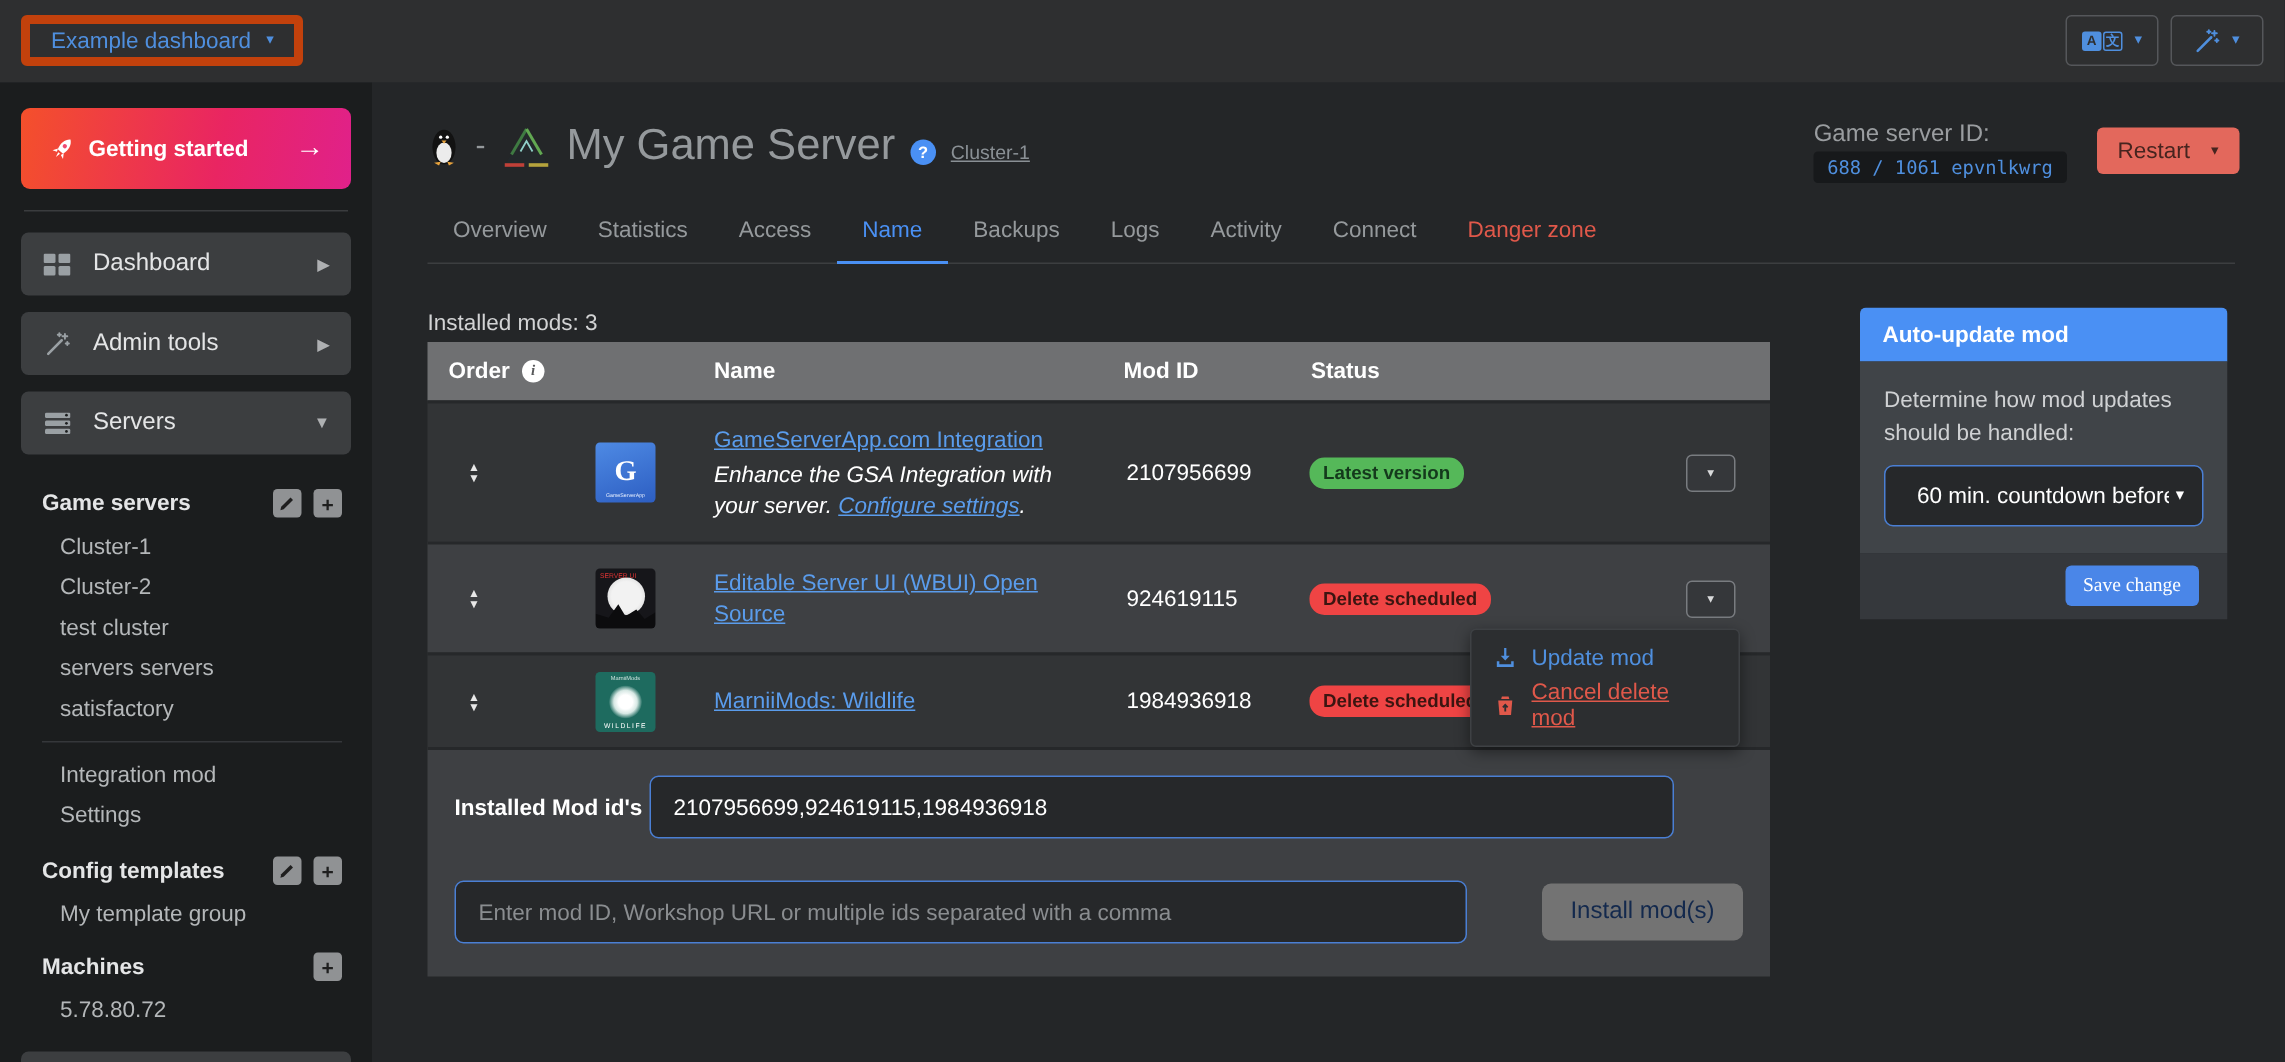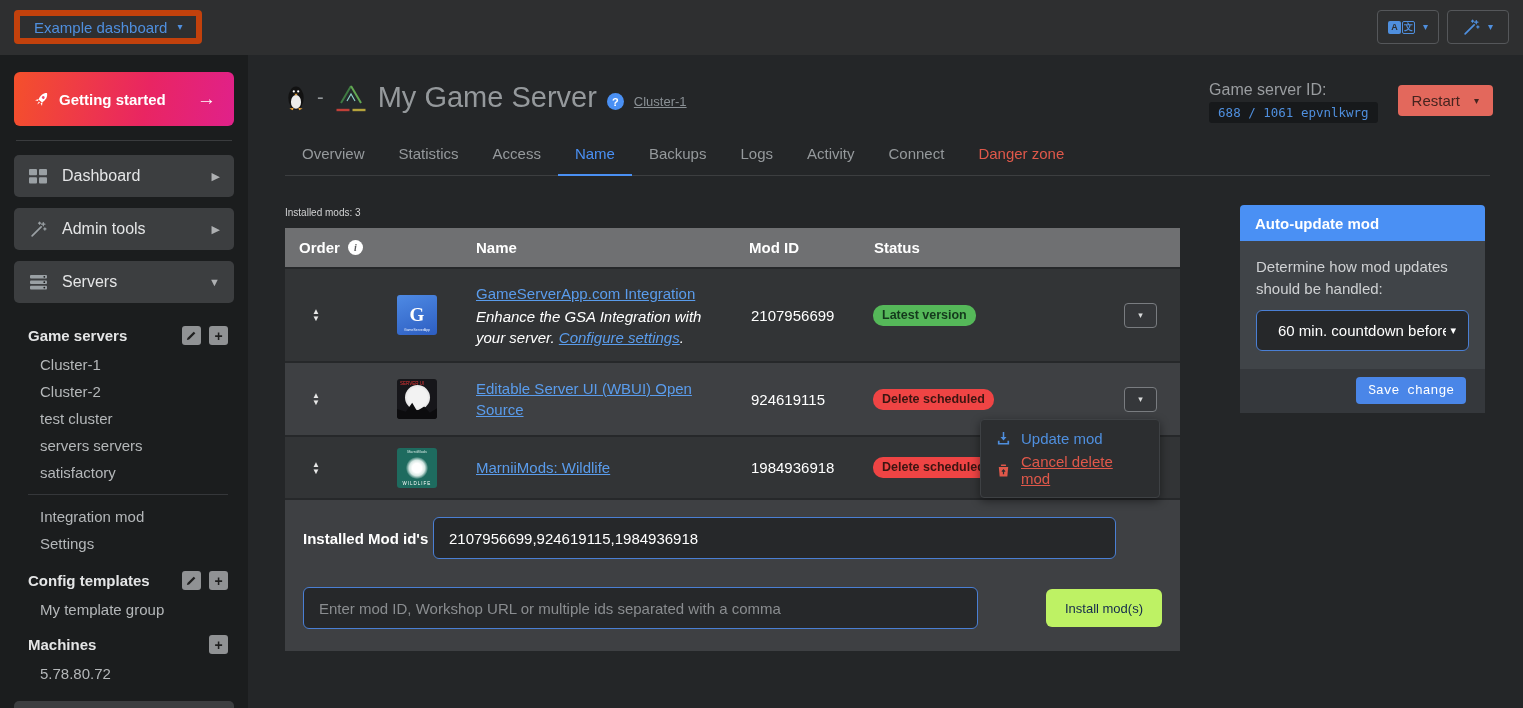--- a/index.html
+++ b/index.html
@@ -56,21 +56,21 @@
     font-size:12.5px; color:#4f8fde; }
   .restart-btn { background:#e3685c; border-radius:4px; height:31px; display:flex; align-items:center; gap:14px;
     padding:0 14px; color:#46241f; font-size:15px; cursor:pointer; margin-top:4px; }
   .restart-btn .caret { color:#46241f; }
 
   .tabs { position:absolute; left:37px; right:33px; top:82px; display:flex; border-bottom:1px solid #3c3e40; }
   .tab { padding:8px 17px 12px; color:#95999c; cursor:pointer; white-space:nowrap; }
   .tab.active { color:#4a90f4; border-bottom:2px solid #4a90f4; margin-bottom:-1px; }
   .tab.danger { color:#e0584a; }
 
-  .installed-label { position:absolute; left:37px; top:152px; font-size:10px; color:#d2d3d4; }
+  .installed-label { position:absolute; left:37px; top:152px; font-size:15px; color:#d2d3d4; }
 
   
   .mods-table { position:absolute; left:37px; top:173px; width:895px; }
   .t-grid { display:grid; grid-template-columns:112px 79px 256px 125px 190px 1fr; align-items:center; }
   .t-head { background:#6f7072; height:39px; color:#fff; font-weight:bold; }
   .t-head .c1 { padding-left:14px; display:flex; align-items:center; gap:8px; }
   .info-circle { width:15px; height:15px; border-radius:50%; background:#fff; color:#58595b; font-size:10px;
     font-weight:bold; font-family:"Liberation Serif",serif; font-style:italic; display:flex; align-items:center; justify-content:center; cursor:pointer; }
   .c4,.c5 { padding-left:17px; }
   .row { border-top:2px solid #26282a; }
@@ -112,36 +112,36 @@
 
   .t-footer { background:#3e4043; border-top:2px solid #26282a; padding:17px 18px 22px; }
   .ids-row { display:flex; align-items:center; }
   .ids-label { font-weight:bold; color:#fff; width:130px; flex:none; }
   .text-input { background:#26282a; border:1px solid #4a7fd4; border-radius:6px; height:42px; color:#fff;
     font-size:15px; padding:0 15px; font-family:inherit; outline:none; }
   .ids-input { width:683px; }
   .install-row { display:flex; align-items:center; margin-top:28px; }
   .install-input { width:675px; }
   .install-input::placeholder { color:#8a8d90; }
-  .install-btn { margin-left:auto; background:#bef264; color:#13294d; border:none; border-radius:6px;
-    height:38px; padding:0 19px; font-size:13px; font-family:inherit; cursor:pointer; }
+  .install-btn { margin-left:auto; background:#737373; color:#13294d; border:none; border-radius:6px;
+    height:38px; padding:0 19px; font-size:16px; font-family:inherit; cursor:pointer; }
 
   
   .panel { position:absolute; left:992px; top:150px; width:245px; border-radius:4px 4px 0 0; overflow:hidden; }
   .panel-head { background:#4a90f4; height:36px; display:flex; align-items:center; padding:0 15px;
     color:#fff; font-weight:bold; }
   .panel-body { background:#404448; padding:15px 16px 18px; }
   .panel-text { color:#cfd1d3; line-height:1.45; }
   .select { margin-top:10px; height:41px; background:#26282a; border:1px solid #4a7fd4; border-radius:6px;
     display:flex; align-items:center; padding:0 12px 0 21px; cursor:pointer; color:#fff; }
   .select-val { width:168px; white-space:nowrap; overflow:hidden; }
   .select .caret { margin-left:auto; font-size:11px; }
   .panel-foot { background:#35383c; padding:8px 19px 9px; display:flex; justify-content:flex-end; }
   .save-btn { background:#4a86e8; color:#fff; border:none; border-radius:4px; height:27px; padding:0 12px;
-    font-size:13px; font-family:Liberation Mono, monospace; cursor:pointer; }
+    font-size:13px; font-family:Liberation Serif, serif; cursor:pointer; }
 
   svg { display:block; }
 </style>
 </head>
 <body>
 
 <div class="topbar">
   <div class="dash-btn">
     <span>Example dashboard</span>
     <span class="caret">▾</span>

